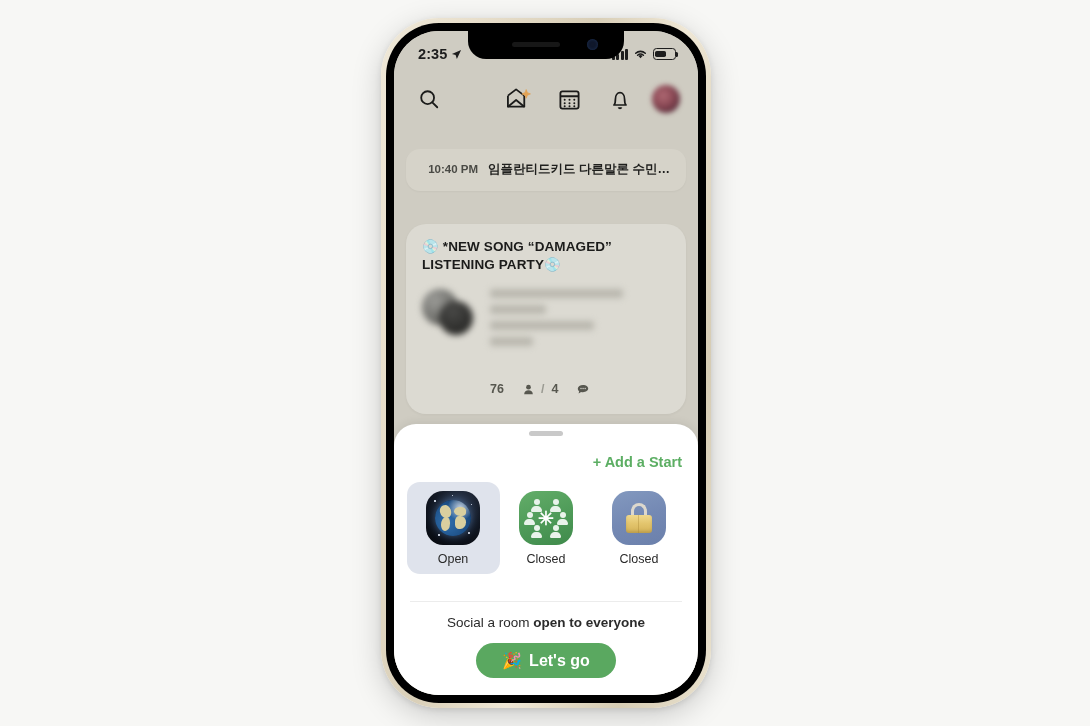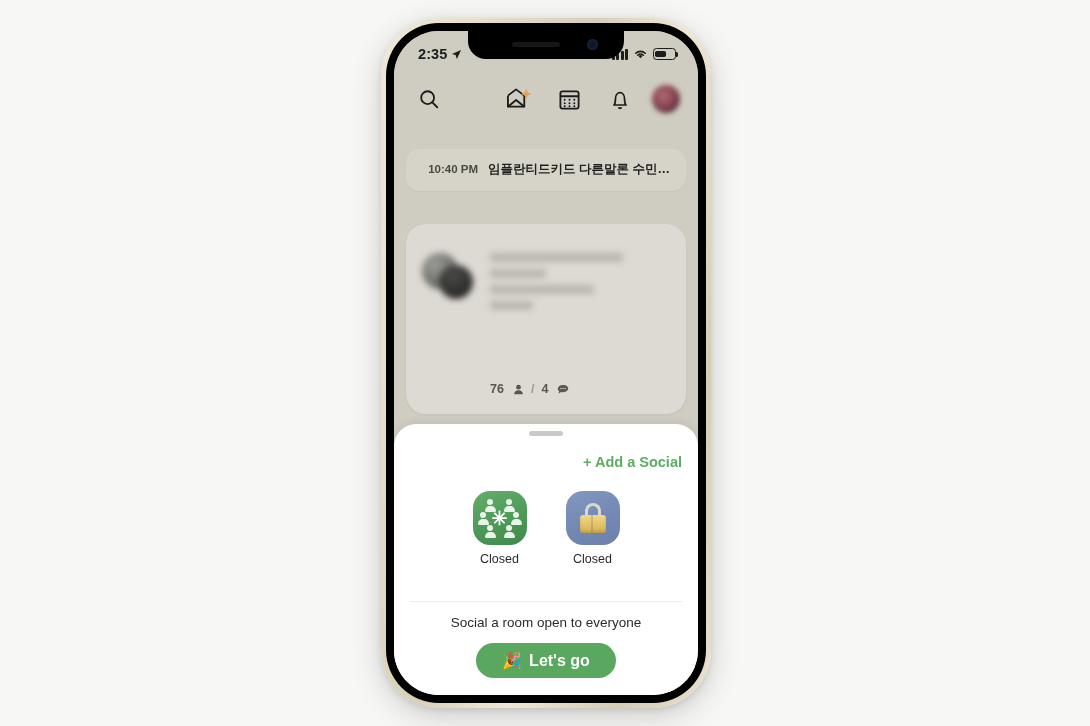--- a/index.html
+++ b/index.html
@@ -263,21 +263,21 @@
     left: 84px;
     bottom: 18px;
     display: flex;
     align-items: center;
     gap: 5px;
     font-size: 12.5px;
     font-weight: 600;
     color: #57574f;
   }
   #room-stats .sep { color: #9a9a92; margin: 0 2px; }
-  .stat-unit { display: inline-flex; align-items: center; gap: 9px; }
+  .stat-unit { display: inline-flex; align-items: center; gap: 19px; }
 
   
   #sheet {
     position: absolute;
     left: 0; right: 0; bottom: 0;
     top: 393px;
     background: #ffffff;
     border-top-left-radius: 22px;
     border-top-right-radius: 22px;
     box-shadow: 0 -2px 10px rgba(0,0,0,0.07);
@@ -434,21 +434,21 @@
     background: #ececec;
   }
   #cta-caption {
     position: absolute;
     left: 0; right: 0;
     top: 191px;
     text-align: center;
     font-size: 13.5px;
     color: #2b2b2b;
   }
-  #cta-caption b { font-weight: 400; }
+  #cta-caption b { font-weight: 700; }
   #cta-button {
     position: absolute;
     left: 50%;
     transform: translateX(-50%);
     top: 219px;
     width: 140px;
     height: 35px;
     border-radius: 19px;
     background: #5aa860;
     color: #ffffff;
@@ -519,20 +519,21 @@
       </div>
 
       <div id="events-card">
         <div class="event-row">
           <div class="event-time">10:40 PM</div>
           <div class="event-title">임플란티드키드 다른말론 수민이라는...</div>
         </div>
       </div>
 
       <div id="room-card">
+        <div id="room-title"><span class="emoji">💿</span> <span>*NEW SONG “DAMAGED” LISTENING PARTY</span><span class="emoji">💿</span></div>
         <div id="room-body">
           <div id="room-avatars">
             <div class="ra ra1"></div>
             <div class="ra ra2"></div>
           </div>
           <div id="room-names">
             <div class="name-line w1"></div>
             <div class="name-line w2"></div>
             <div class="name-line w3"></div>
             <div class="name-line w4"></div>
@@ -555,24 +556,40 @@
               <circle cx="7.6" cy="5.3" r="0.85" fill="#dcdad2"></circle>
               <circle cx="10.2" cy="5.3" r="0.85" fill="#dcdad2"></circle>
             </svg>
           </span>
         </div>
       </div>
 
       <div id="sheet">
         <div id="sheet-handle"></div>
 
-        <div id="add-topic">+ Add a Social</div>
+        <div id="add-topic">+ Add a Start</div>
 
         <div id="type-picker">
 
+          <div class="type-opt selected">
+            <div class="type-icon ic-open">
+              <div class="globe">
+                <div class="land l1"></div>
+                <div class="land l2"></div>
+                <div class="land l3"></div>
+                <div class="land l4"></div>
+              </div>
+              <div class="star" style="left:8px;  top:9px;  width:1.6px; height:1.6px;"></div>
+              <div class="star" style="left:45px; top:13px; width:1.4px; height:1.4px;"></div>
+              <div class="star" style="left:12px; top:43px; width:1.5px; height:1.5px;"></div>
+              <div class="star" style="left:42px; top:41px; width:1.8px; height:1.8px;"></div>
+              <div class="star" style="left:26px; top:4px;  width:1.2px; height:1.2px;"></div>
+            </div>
+            <div class="type-label">Open</div>
+          </div>
 
           <div class="type-opt">
             <div class="type-icon ic-social">
               <div class="person" style="left:11px; top:8px;">
                   <span class="head"></span>
                   <span class="body"></span>
                 </div>
               <div class="person" style="left:30px; top:8px;">
                   <span class="head"></span>
                   <span class="body"></span>

